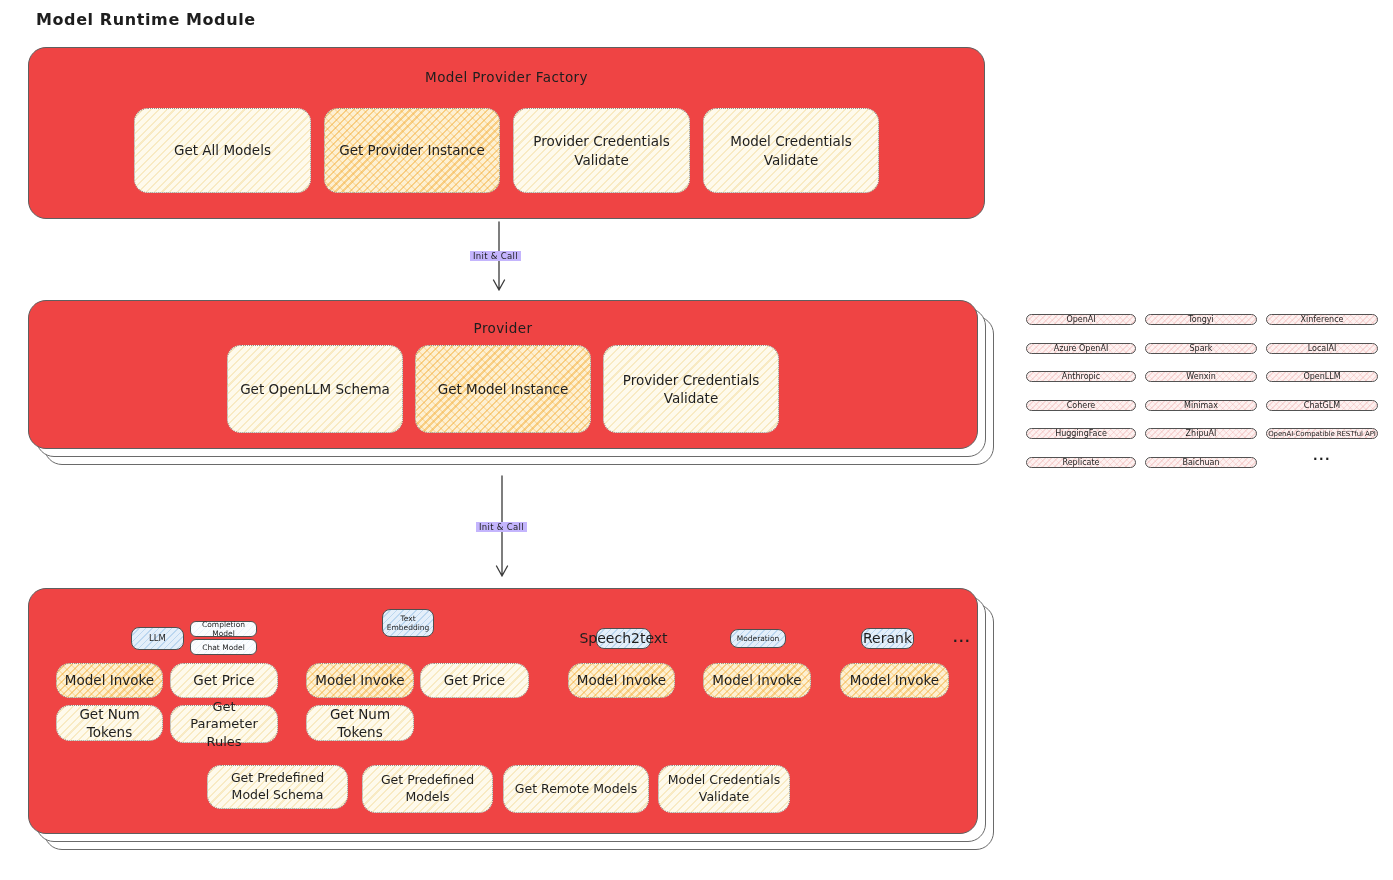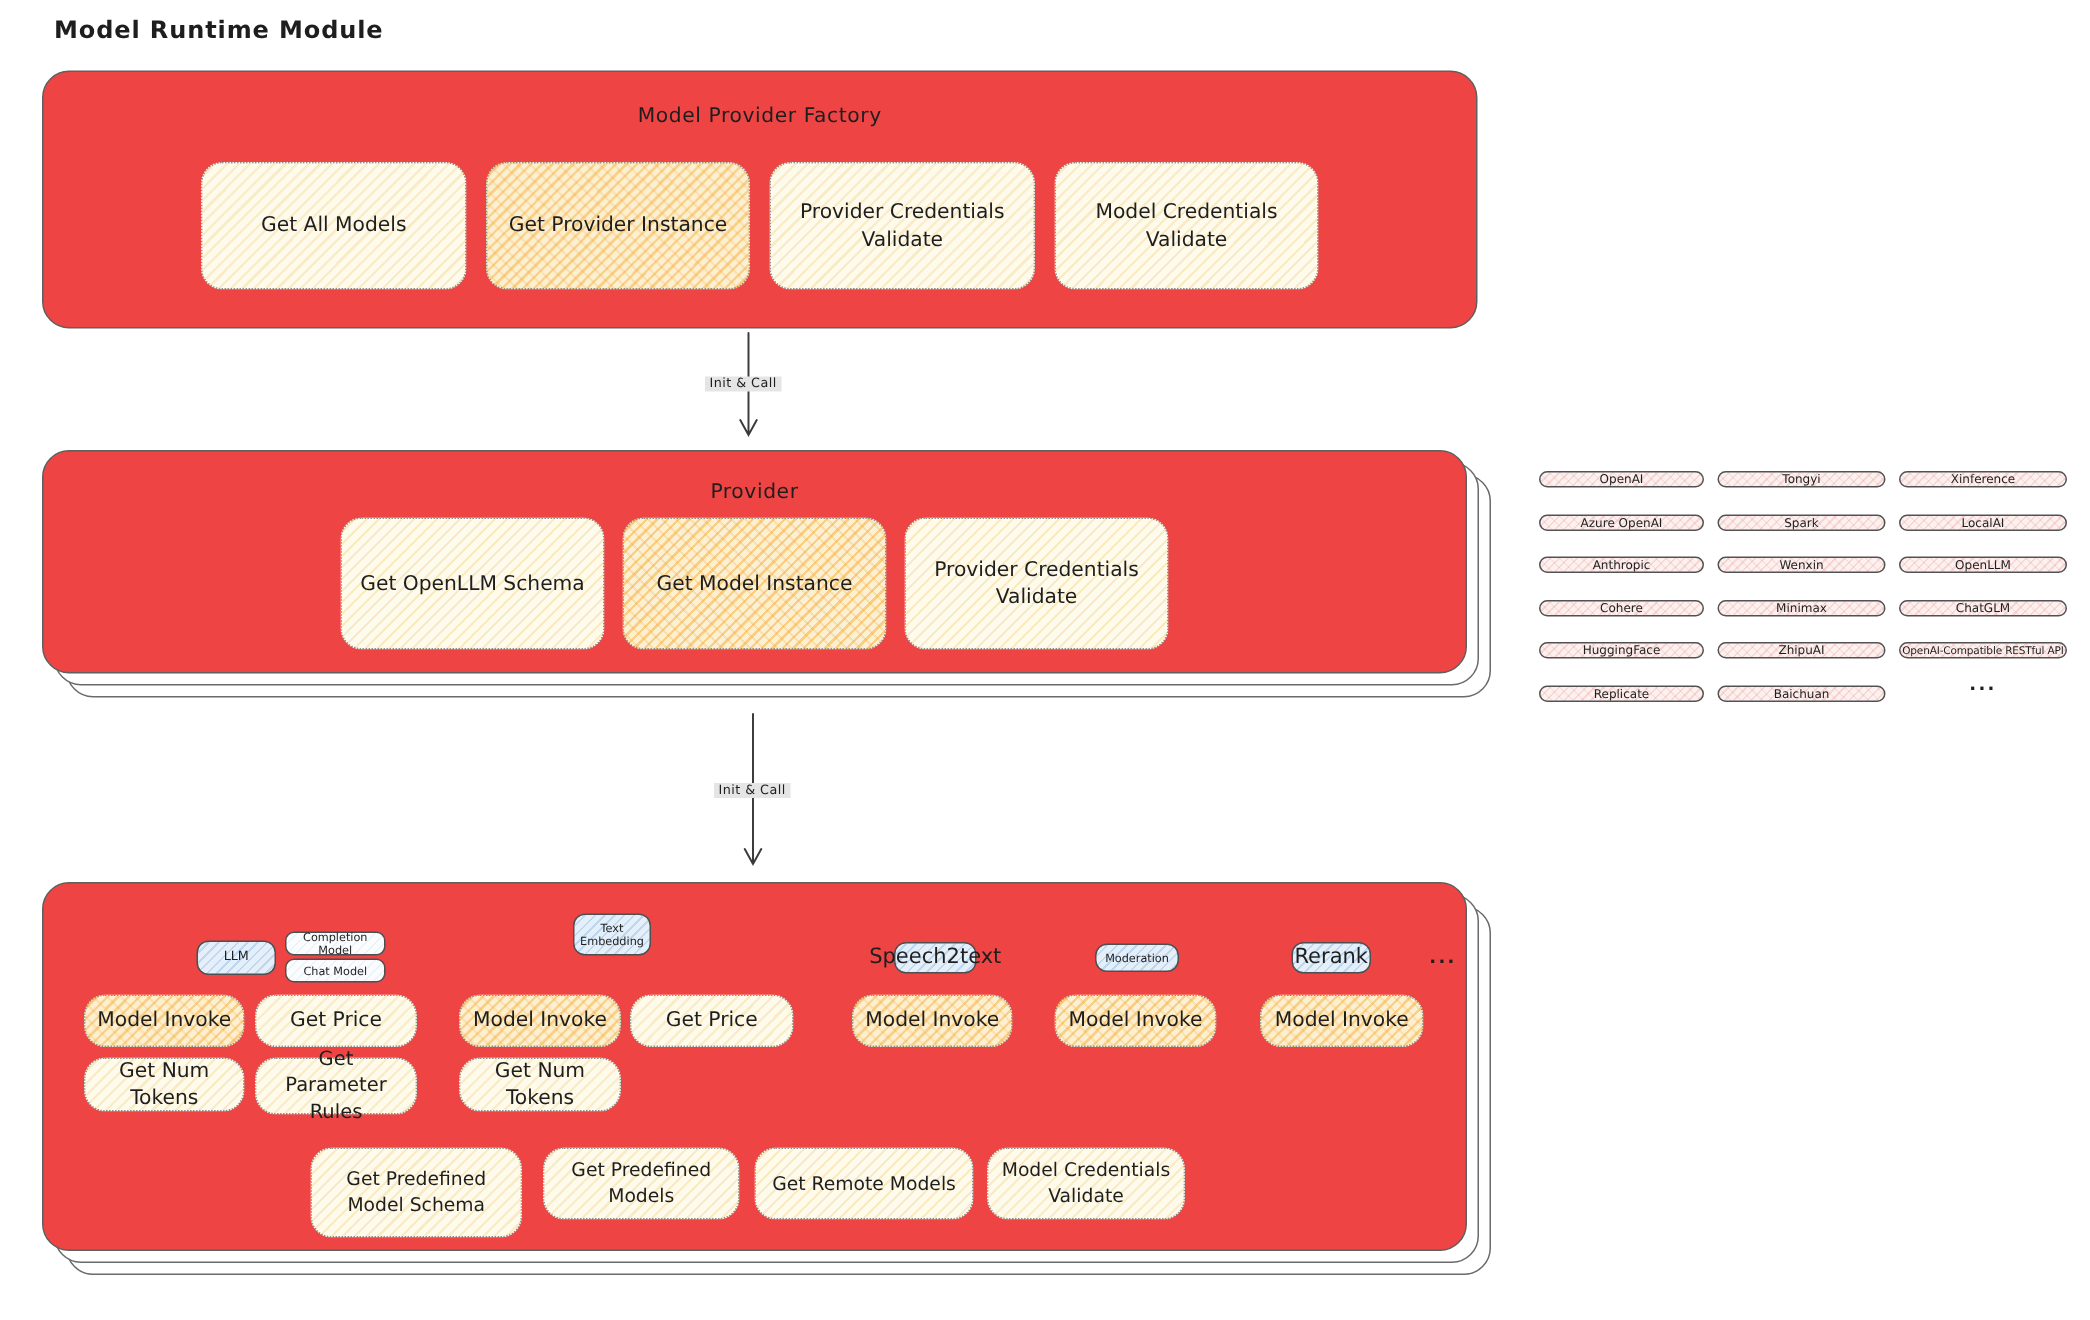--- a/index.html
+++ b/index.html
@@ -72,21 +72,21 @@
       repeating-linear-gradient(135deg, rgba(224,110,110,0.20) 0px, rgba(224,110,110,0.20) 1.1px, transparent 1.1px, transparent 4.2px),
       repeating-linear-gradient(45deg, rgba(224,110,110,0.12) 0px, rgba(224,110,110,0.12) 1px, transparent 1px, transparent 5px);
     margin-top: 12px;
   }
   .chip.tight { font-size:7px; letter-spacing:-0.1px; }
   .dots { display:flex; align-items:center; justify-content:center; font-size:12px; font-weight:bold; letter-spacing:1.5px; }
 
   
   svg.arrow { position:absolute; z-index:4; overflow:visible; }
   .arrow-label {
-    position:absolute; z-index:5; background:#e5e5e5;
+    position:absolute; z-index:5; background:#c4b5fd;
     font-size:8.5px; letter-spacing:0.3px; padding:0 3px;text-align:right;
   }
 </style>
 </head>
 <body>
 
 <div class="page-title">Model Runtime Module</div>
 
 <div class="bigbox" style="left:28px; top:47px; width:957px; height:172px;">
   <div class="box-title" style="margin-top:21px;">Model Provider Factory</div>
@@ -163,17 +163,17 @@
   <div class="node op highlight" style="left:277px; top:74px; width:108px; height:35px;">Model Invoke</div>
   <div class="node op" style="left:391px; top:74px; width:109px; height:35px;">Get Price</div>
   <div class="node op highlight" style="left:539px; top:74px; width:107px; height:35px;">Model Invoke</div>
   <div class="node op highlight" style="left:674px; top:74px; width:108px; height:35px;">Model Invoke</div>
   <div class="node op highlight" style="left:811px; top:74px; width:109px; height:35px;">Model Invoke</div>
 
   <div class="node op" style="left:27px; top:116px; width:107px; height:36px;">Get Num Tokens</div>
   <div class="node op" style="left:141px; top:116px; width:108px; height:38px; font-size:13px;">Get Parameter Rules</div>
   <div class="node op" style="left:277px; top:116px; width:108px; height:36px;">Get Num Tokens</div>
 
-  <div class="node op" style="left:178px; top:176px; width:141px; height:60px; font-size:12.5px;">Get Predefined Model Schema</div>
+  <div class="node op" style="left:178px; top:176px; width:141px; height:44px; font-size:12.5px;">Get Predefined Model Schema</div>
   <div class="node op" style="left:333px; top:176px; width:131px; height:48px; font-size:12.5px;">Get Predefined Models</div>
   <div class="node op" style="left:474px; top:176px; width:146px; height:48px; font-size:12.5px;">Get Remote Models</div>
   <div class="node op" style="left:629px; top:176px; width:132px; height:48px; font-size:12.5px;">Model Credentials Validate</div>
 </div>
 
 </body></html>

